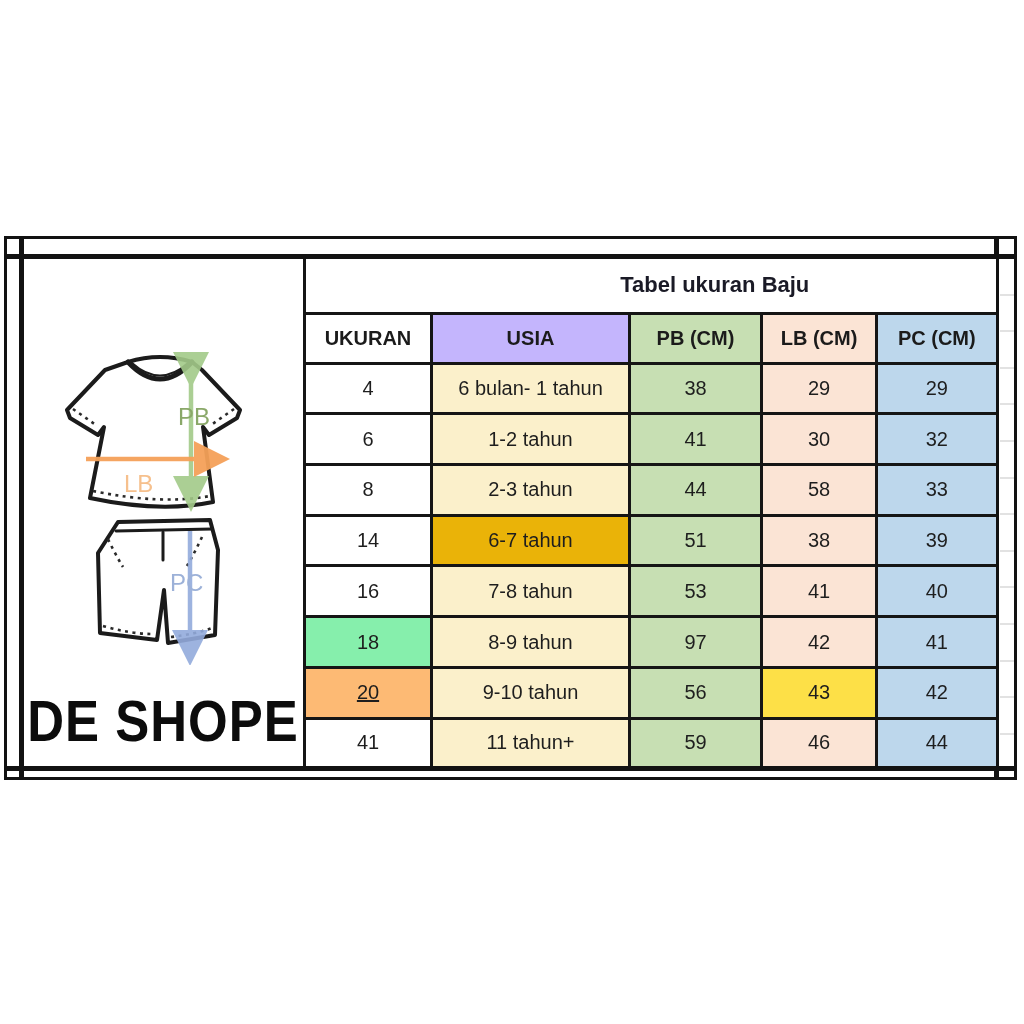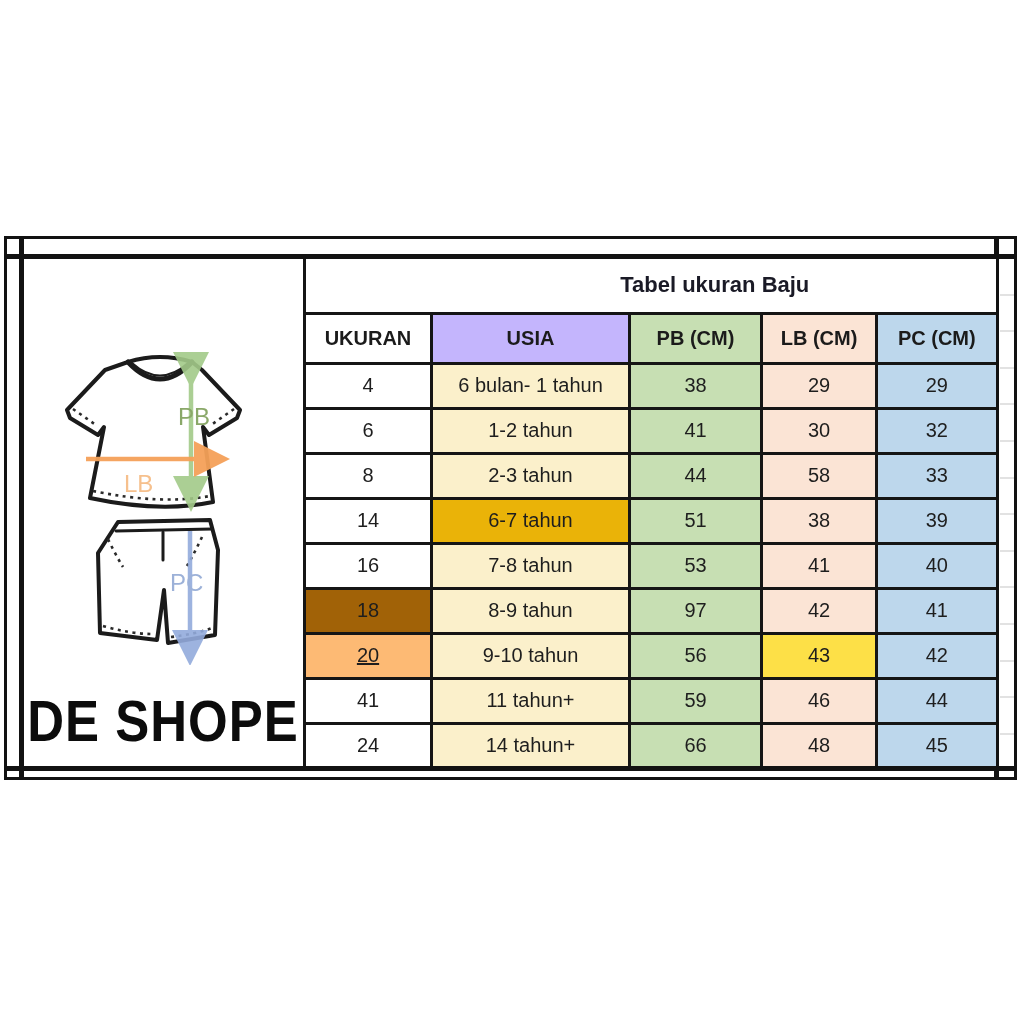--- a/index.html
+++ b/index.html
@@ -159,43 +159,36 @@
           <td style="background: rgb(189, 215, 236);">39</td>
         </tr>
         <tr>
           <td style="background: rgb(255, 255, 255);">16</td>
           <td style="background: rgb(251, 240, 203);">7-8 tahun</td>
           <td style="background: rgb(199, 223, 179);">53</td>
           <td style="background: rgb(251, 228, 213);">41</td>
           <td style="background: rgb(189, 215, 236);">40</td>
         </tr>
         <tr>
-          <td style="background: #a16207;">18</td>
+          <td style="background: #86efac;">18</td>
           <td style="background: rgb(251, 240, 203);">8-9 tahun</td>
           <td style="background: rgb(199, 223, 179);">97</td>
           <td style="background: rgb(251, 228, 213);">42</td>
           <td style="background: rgb(189, 215, 236);">41</td>
         </tr>
         <tr>
           <td style="background: #fdba74; text-decoration: underline;">20</td>
           <td style="background: rgb(251, 240, 203);">9-10 tahun</td>
           <td style="background: rgb(199, 223, 179);">56</td>
           <td style="background: #fde047;">43</td>
           <td style="background: rgb(189, 215, 236);">42</td>
         </tr>
         <tr>
           <td style="background: rgb(255, 255, 255);">41</td>
           <td style="background: rgb(251, 240, 203);">11 tahun+</td>
           <td style="background: rgb(199, 223, 179);">59</td>
           <td style="background: rgb(251, 228, 213);">46</td>
           <td style="background: rgb(189, 215, 236);">44</td>
         </tr>
-        <tr>
-          <td style="background: rgb(255, 255, 255);">24</td>
-          <td style="background: rgb(251, 240, 203);">14 tahun+</td>
-          <td style="background: rgb(199, 223, 179);">66</td>
-          <td style="background: rgb(251, 228, 213);">48</td>
-          <td style="background: rgb(189, 215, 236);">45</td>
-        </tr>
       </tbody>
   </table>
 
 </div>
 
 </body></html>

